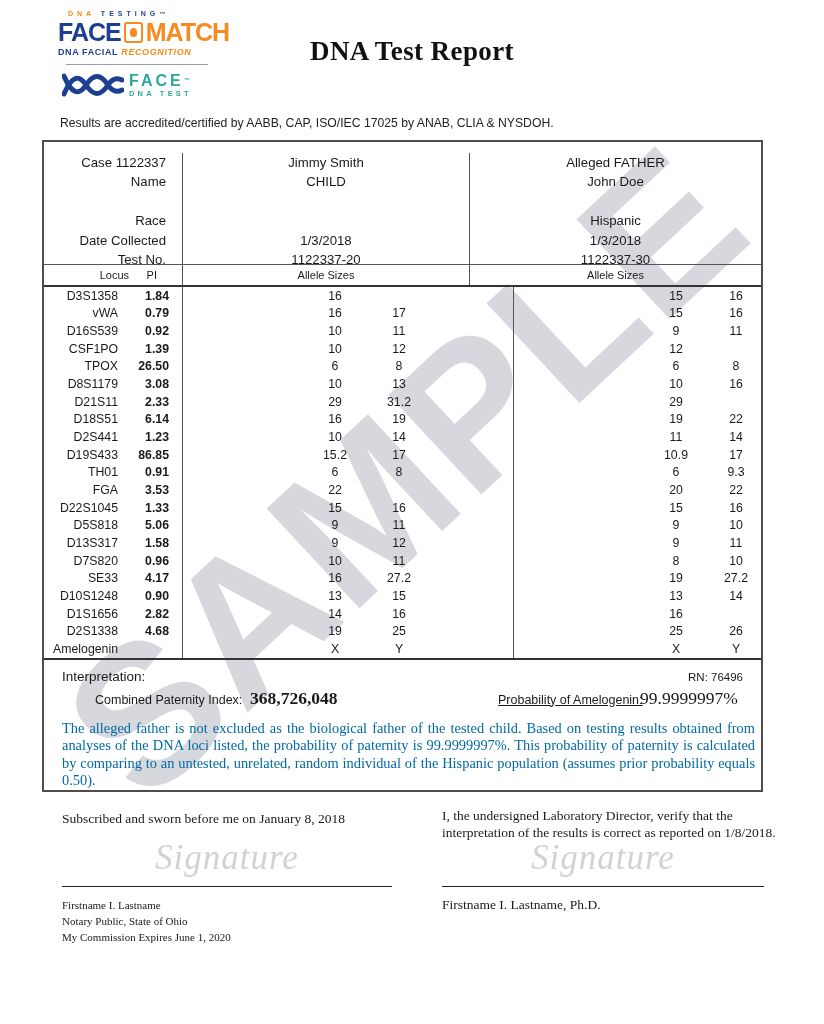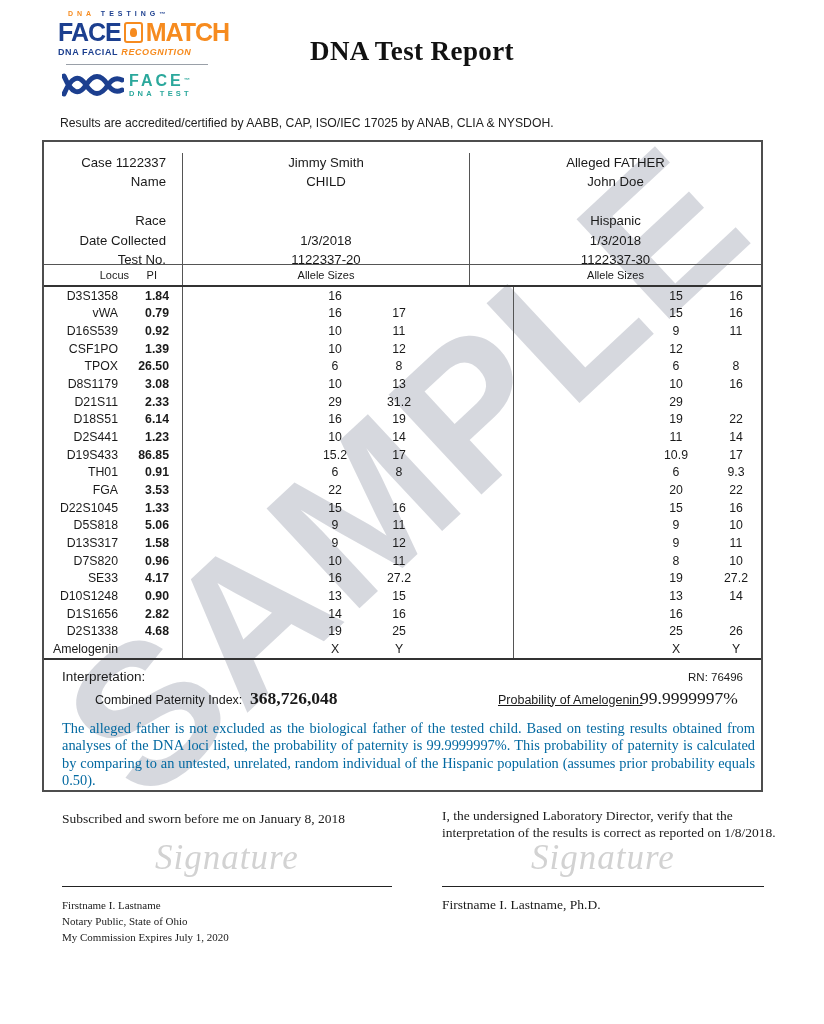--- a/index.html
+++ b/index.html
@@ -488,17 +488,17 @@
 
   <div class="sig-script left layer">Signature</div>
   <div class="sig-script right layer">Signature</div>
 
   <div class="sig-line left layer"></div>
   <div class="sig-line right layer"></div>
 
   <div class="sig-names-left layer">
     <div>Firstname I. Lastname</div>
     <div>Notary Public, State of Ohio</div>
-    <div>My Commission Expires July 1, 2020</div>
+    <div>My Commission Expires June 1, 2020</div>
   </div>
   <div class="sig-name-right layer">Firstname I. Lastname, Ph.D.</div>
 
 </div>
 
 </body></html>

